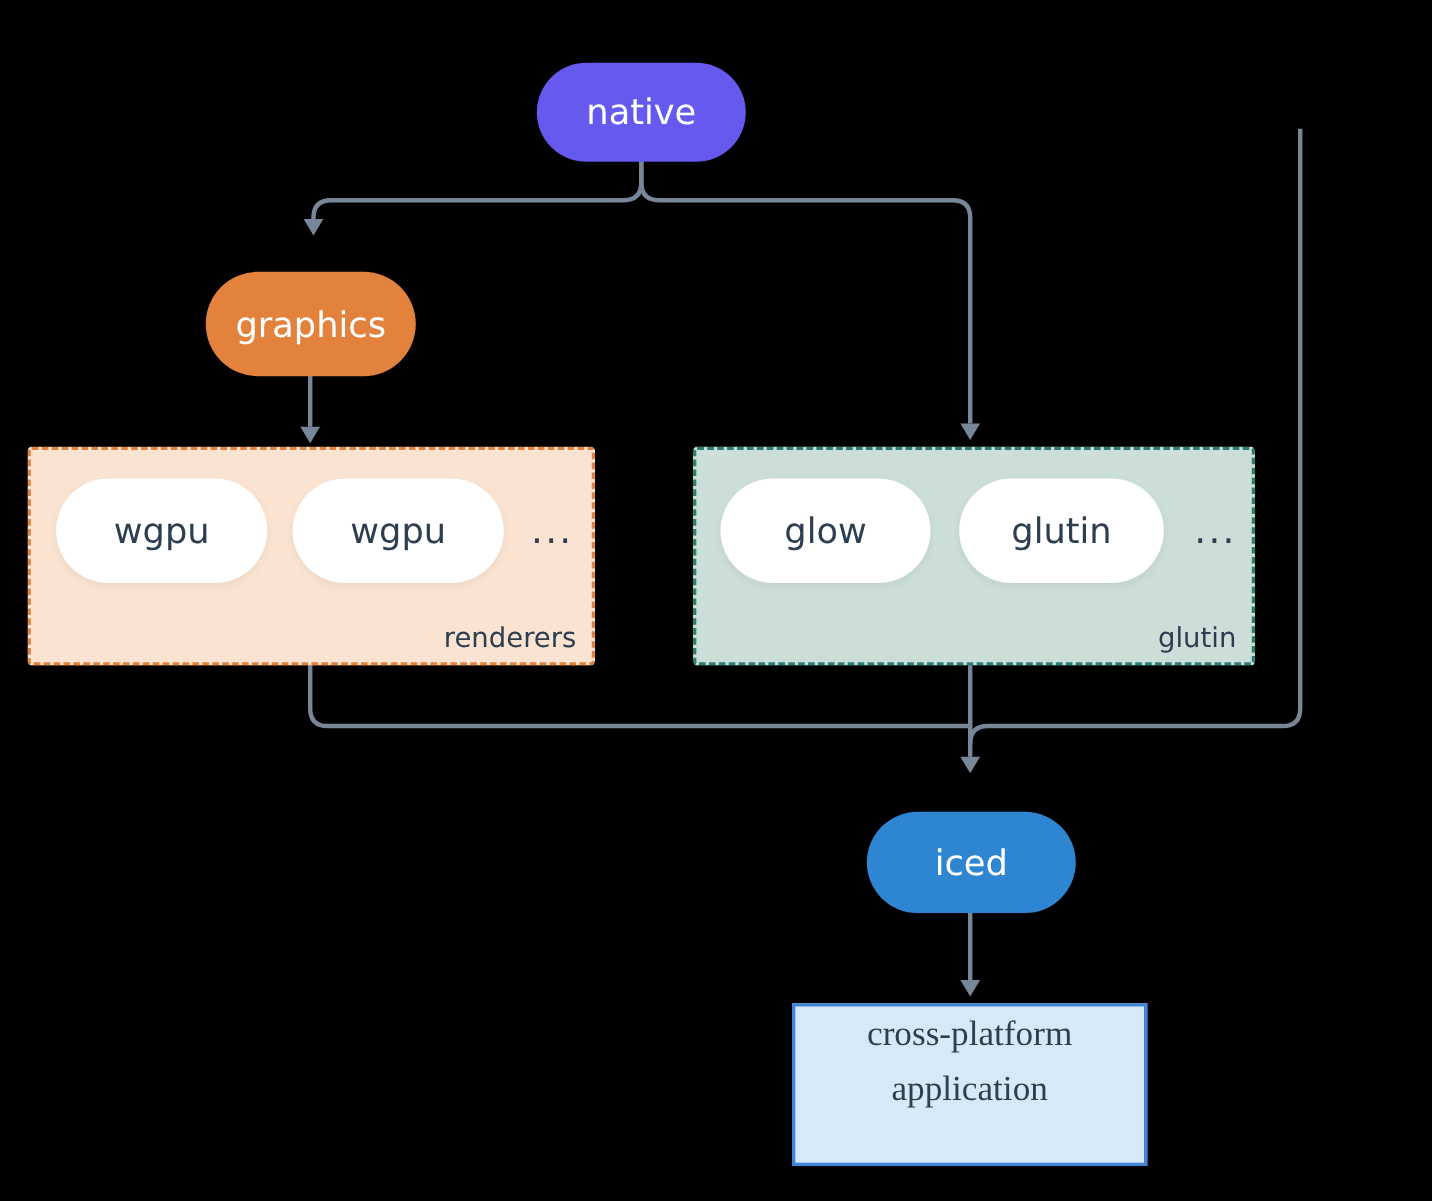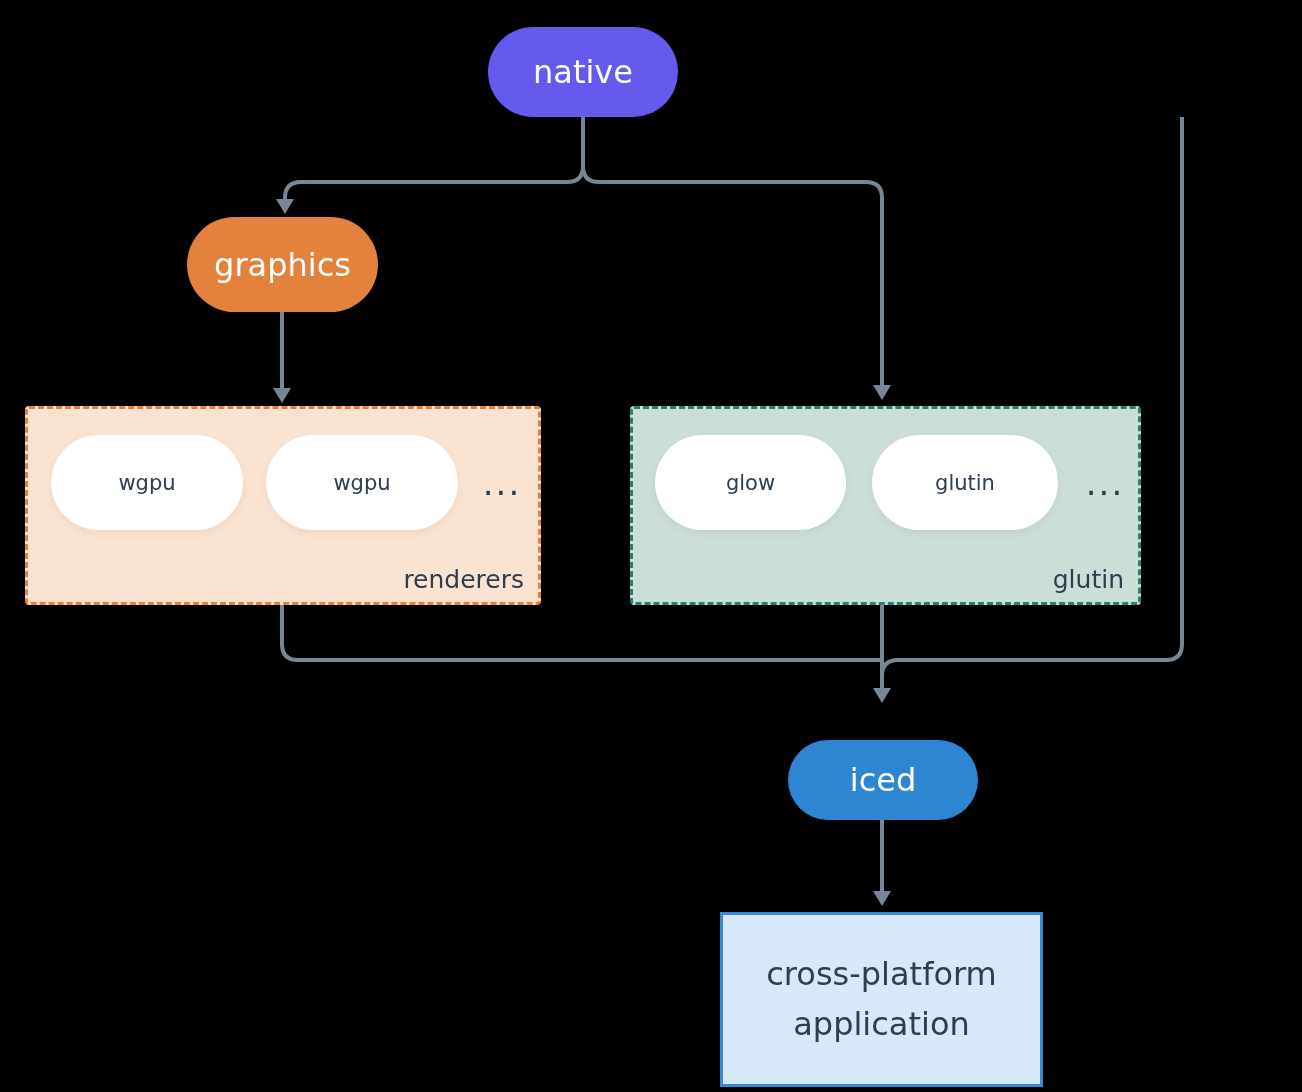--- a/index.html
+++ b/index.html
@@ -25,64 +25,66 @@
     background:var(--background);
     overflow:hidden;
   }
   .connectors{position:absolute;left:0;top:0;width:1302px;height:1092px;}
   .pill{
     position:absolute;
     display:flex;align-items:center;justify-content:center;
     border-radius:48px;
     font-size:32px;
     color:#ffffff;
+    margin-top:30px;
   }
   .pill-native{left:488px;top:27px;width:190px;height:90px;background:var(--purple);}
   .pill-web{left:1087px;top:27px;width:190px;height:90px;background:var(--purple);}
   .pill-graphics{left:187px;top:217px;width:191px;height:95px;background:var(--orange);}
-  .pill-iced{left:788px;top:740px;width:190px;height:80px;background:var(--blue);}
+  .pill-iced{left:788px;top:708px;width:190px;height:92px;background:var(--blue);}
   .group-box{
     position:absolute;
     border-radius:4px;
   }
   .group-renderers{
     left:25px;top:406px;width:510px;height:193px;
     background:var(--renderers-bg);
     border:3px dashed var(--renderers-border);
   }
   .group-shells{
     left:630px;top:406px;width:505px;height:193px;
     background:var(--shells-bg);
     border:3px dashed var(--shells-border);
   }
   .inner-pill{
     position:absolute;top:26px;height:95px;
     display:flex;align-items:center;justify-content:center;
     background:var(--pill-bg);
     border-radius:48px;
-    font-size:21px;color:var(--dark-text);
+    font-size:32px;color:var(--dark-text);
     box-shadow:0 3px 8px rgba(0,0,0,0.06);
   }
   .ellipsis{
     position:absolute;top:26px;height:95px;width:60px;
     display:flex;align-items:center;justify-content:center;
     font-size:34px;color:var(--dark-text);letter-spacing:2px;
   }
   .group-caption{
     position:absolute;right:14px;bottom:8px;
     font-size:25px;color:var(--dark-text);
   }
   .app-box{
-    position:absolute;left:720px;top:912px;width:323px;height:175px;
+    position:absolute;left:720px;top:912px;width:323px;height:148px;
     box-sizing:border-box;
     background:var(--app-bg);
     border:3px solid var(--app-border);
-    display:flex;align-items:center;justify-content:center;text-align:center;
+    display:flex;justify-content:center;text-align:center;
     font-size:32px;line-height:1.55;color:var(--dark-text);
     padding:0 20px;
+    font-family:Liberation Serif, serif;
   }
   .edge{stroke:var(--arrow);stroke-width:4;fill:none;}
   .arrowhead{fill:var(--arrow);stroke:none;}
 </style>
 </head>
 <body>
 
 <div class="stage">
 
   <svg class="connectors" viewBox="0 0 1302 1092" xmlns="http://www.w3.org/2000/svg">

